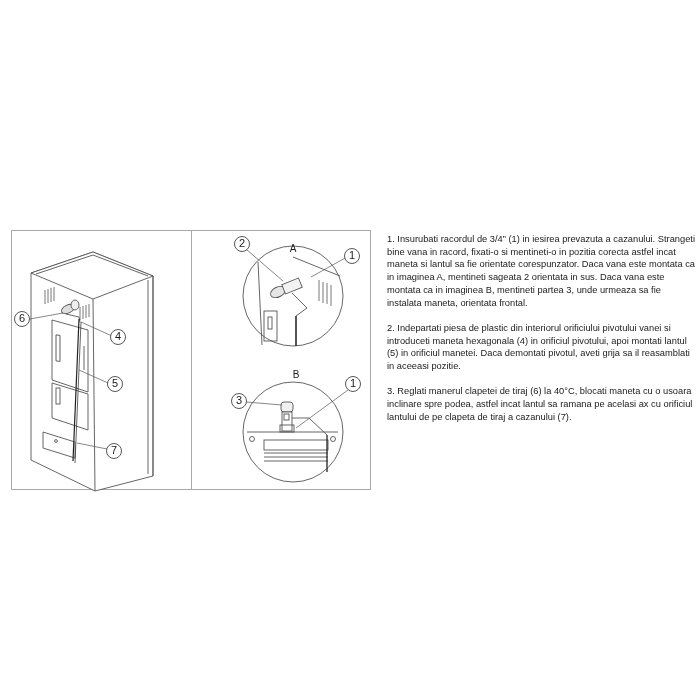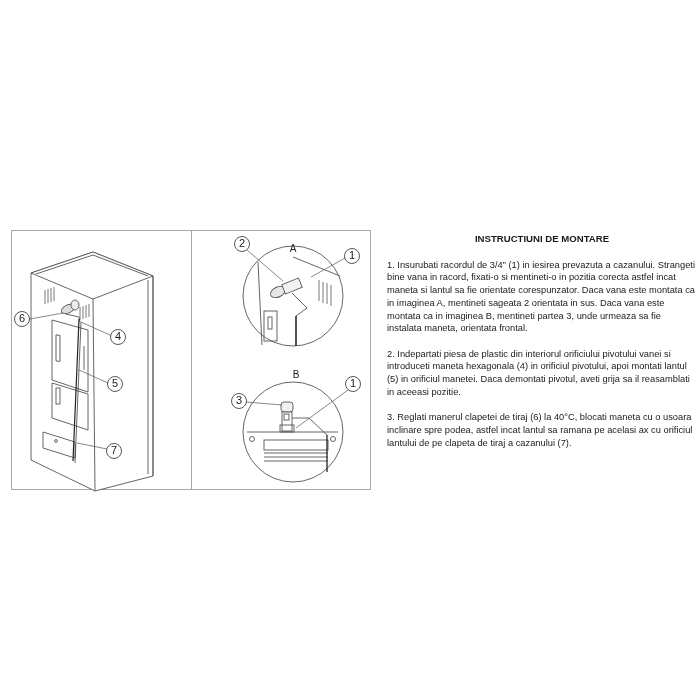--- a/index.html
+++ b/index.html
@@ -126,17 +126,16 @@
 
 <div style="position:absolute;left:286px;top:243px;width:14px;text-align:center;font-size:10px;">A</div>
 <div style="position:absolute;left:234px;top:237px;width:16px;text-align:center;font-size:11px;">2</div>
 <div style="position:absolute;left:344px;top:249px;width:16px;text-align:center;font-size:11px;">1</div>
 
 <div style="position:absolute;left:289px;top:369px;width:14px;text-align:center;font-size:10px;">B</div>
 <div style="position:absolute;left:231px;top:394px;width:16px;text-align:center;font-size:11px;">3</div>
 <div style="position:absolute;left:345px;top:377px;width:16px;text-align:center;font-size:11px;">1</div>
 
 <div class="instructions">
-  <h1>INSTRUCTIUNI DE MONTARE</h1>
   <p>1. Insurubati racordul de 3/4” (1) in iesirea prevazuta a cazanului. Strangeti bine vana in racord, fixati-o si mentineti-o in pozitia corecta astfel incat maneta si lantul sa fie orientate corespunzator. Daca vana este montata ca in imaginea A, mentineti sageata 2 orientata in sus. Daca vana este montata ca in imaginea B, mentineti partea 3, unde urmeaza sa fie instalata maneta, orientata frontal.</p>
   <p>2. Indepartati piesa de plastic din interiorul orificiului pivotului vanei si introduceti maneta hexagonala (4) in orificiul pivotului, apoi montati lantul (5) in orificiul manetei. Daca demontati pivotul, aveti grija sa il reasamblati in aceeasi pozitie.</p>
   <p>3. Reglati manerul clapetei de tiraj (6) la 40°C, blocati maneta cu o usoara inclinare spre podea, astfel incat lantul sa ramana pe acelasi ax cu orificiul lantului de pe clapeta de tiraj a cazanului (7).</p>
 </div>
 
 </body></html>

